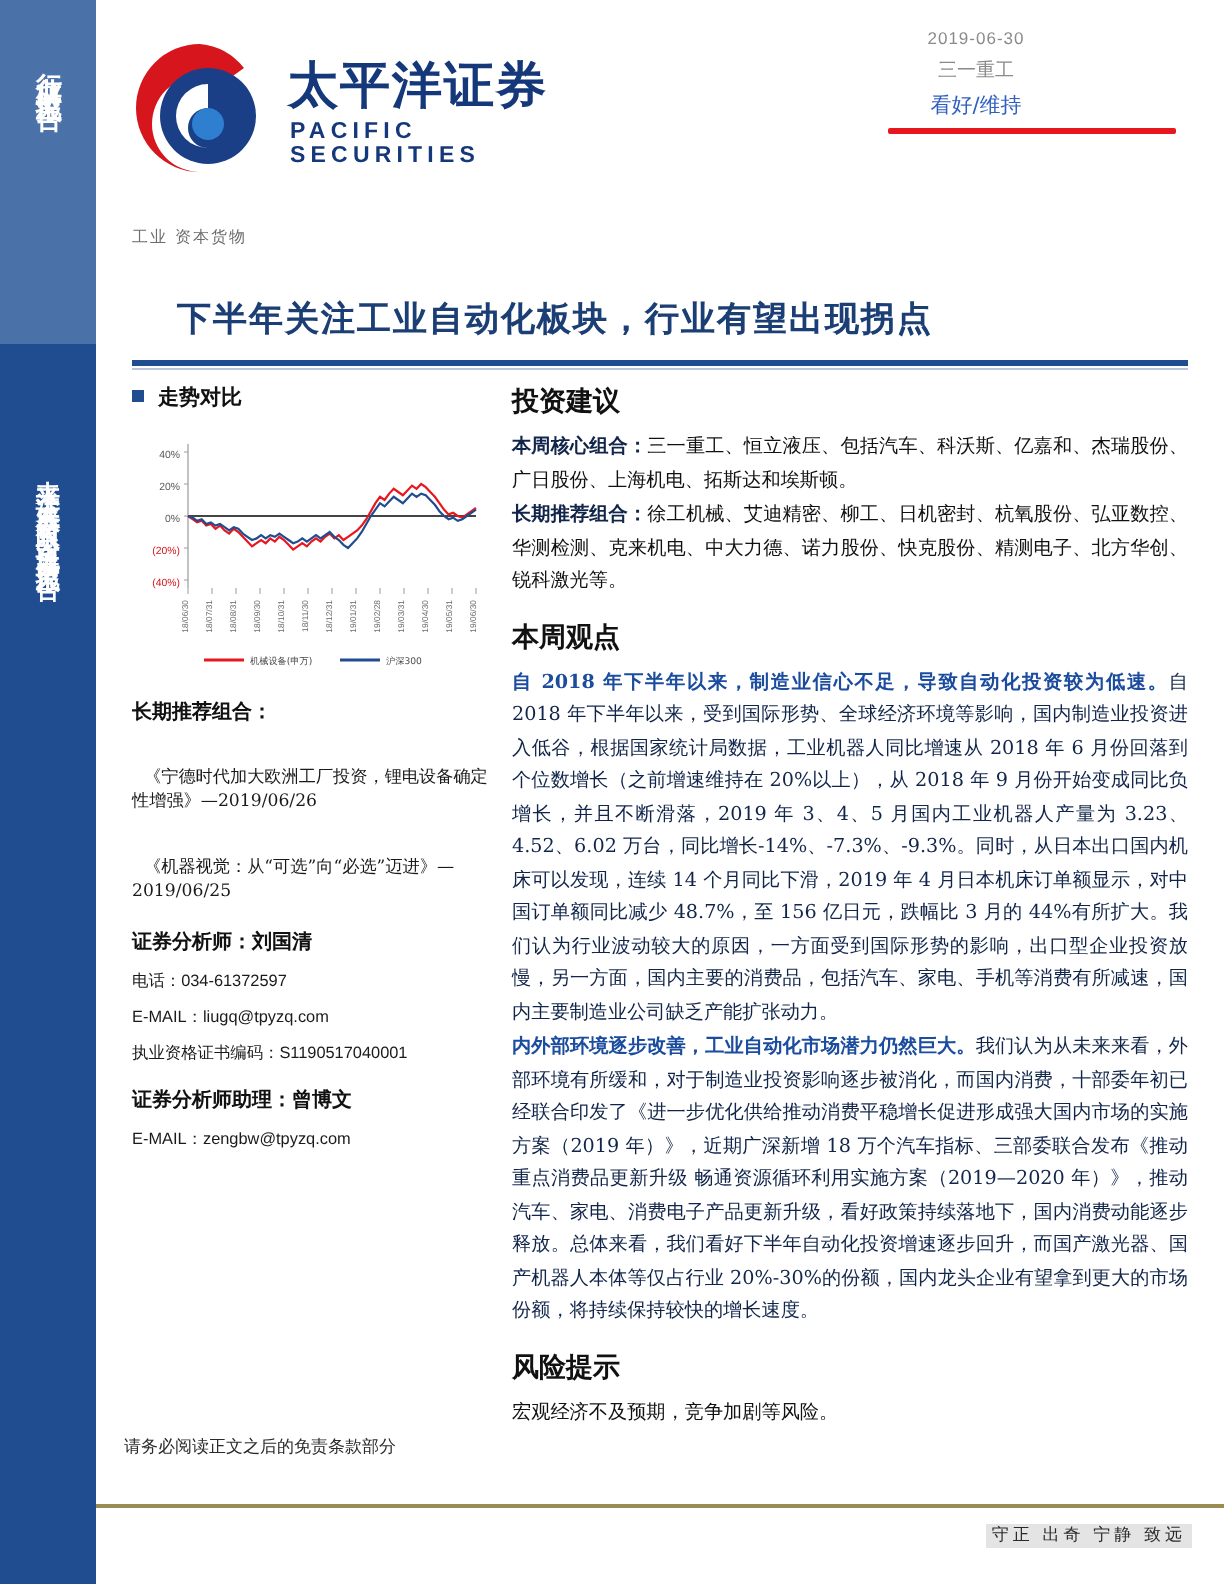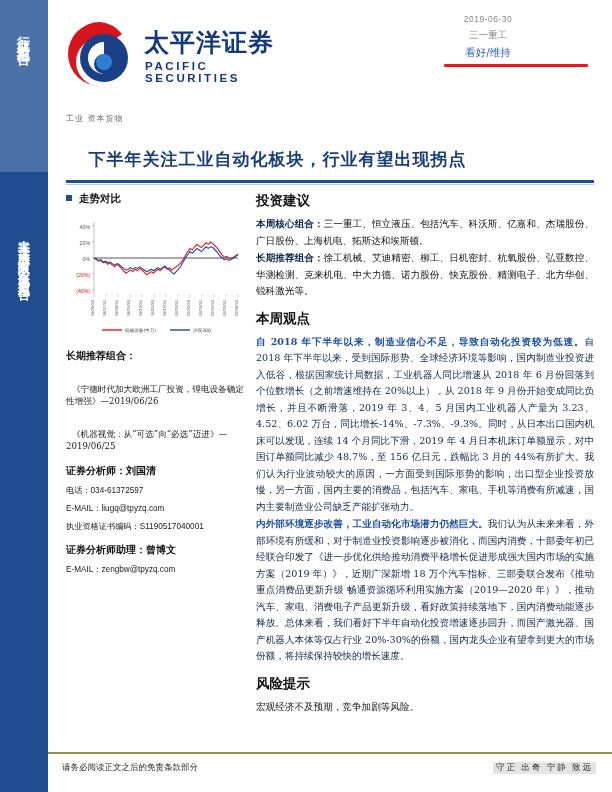--- a/index.html
+++ b/index.html
@@ -246,21 +246,21 @@
 
   
   .footer-rule {
     position: absolute;
     left: 0; top: 752px;
     width: 564px; height: 2px;
     background: #9a8c52;
   }
   .footer-left {
     position: absolute;
-    left: 14px; top: 762px;
+    left: 14px; top: 718px;
     font-size: 8.5px;
     color: #2a2a2a;
     font-family: Liberation Serif, serif;
   }
   .footer-right {
     position: absolute;
     right: 16px; top: 762px;
     font-size: 8.5px;
     color: #2a2a2a;
     background: #e4e4e4;

